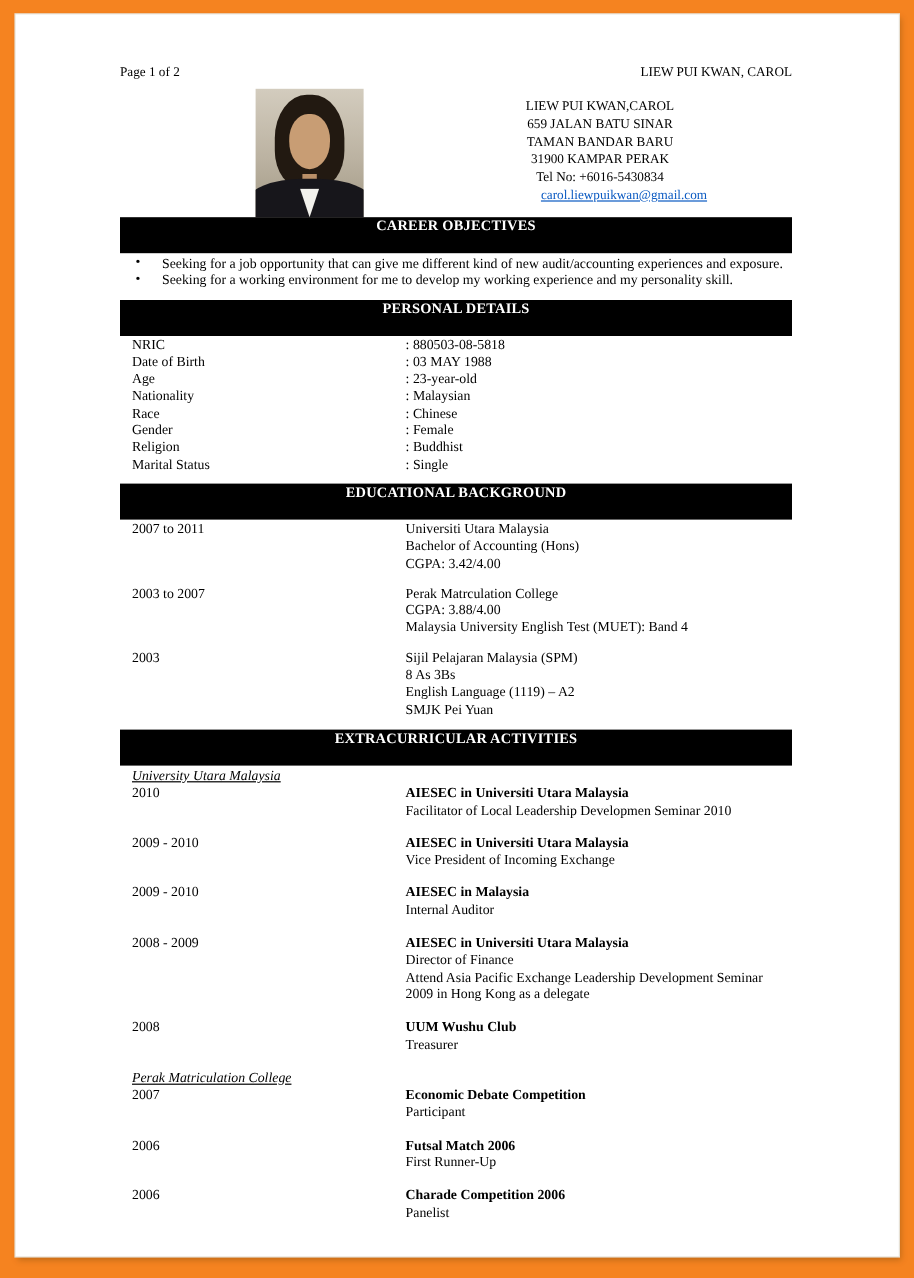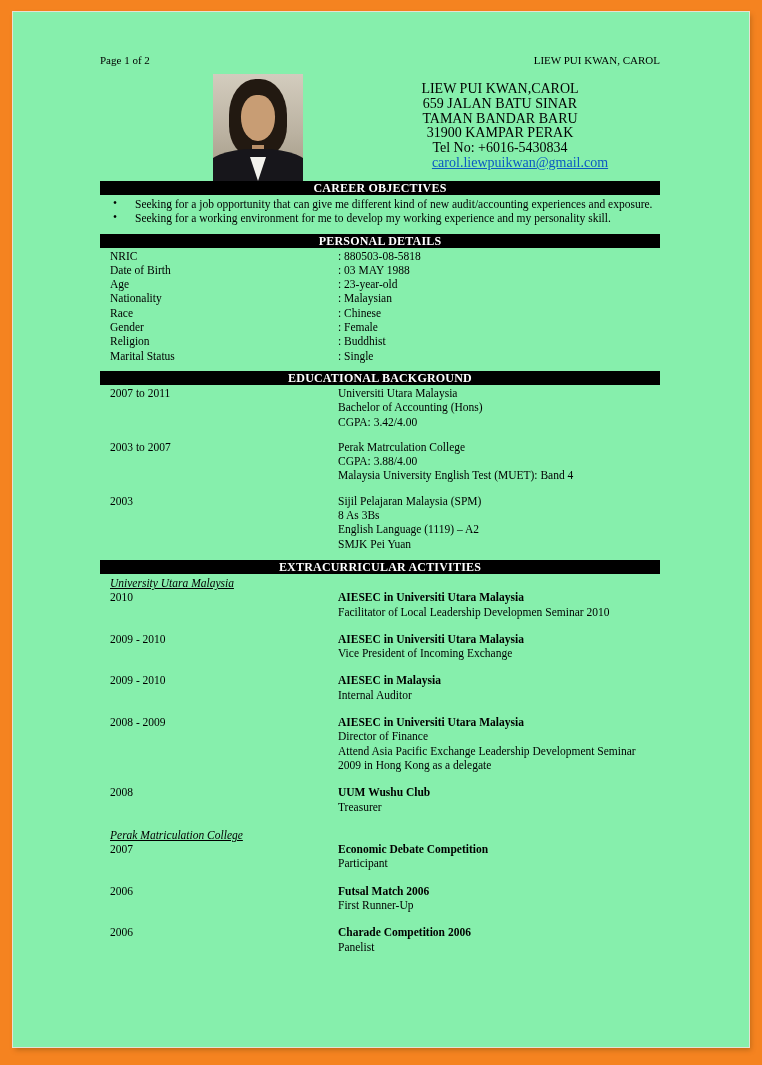--- a/index.html
+++ b/index.html
@@ -4,21 +4,21 @@
 <style>
   html,body{margin:0;padding:0;}
   body{
     width:762px;height:1065px;position:relative;
     background:#F58320;
     font-family:"Liberation Serif","DejaVu Serif",serif;
     color:#000;overflow:hidden;
   }
   .page{
     position:absolute;left:13px;top:12px;right:13px;bottom:18px;
-    background:#86efac;
+    background:#ffffff;
     box-shadow:0 0 0 1px #e6e0d4, 2px 3px 5px rgba(95,60,10,.35);
   }
   .header-row{
     position:absolute;top:42px;left:87px;right:89px;
     display:flex;justify-content:space-between;
     font-size:11px;line-height:13px;
   }
   
   .photo{
     position:absolute;top:62px;left:200px;width:90px;height:107px;
@@ -26,31 +26,31 @@
     overflow:hidden;
   }
   .hair{position:absolute;top:5px;left:16px;width:58px;height:78px;background:#221911;border-radius:46% 46% 40% 40%;}
   .face{position:absolute;top:21px;left:28px;width:34px;height:46px;background:#c89d74;border-radius:46% 46% 50% 50%;}
   .neck{position:absolute;bottom:24px;left:39px;width:12px;height:12px;background:#b98f68;}
   .shoulders{position:absolute;bottom:-10px;left:-7px;width:104px;height:42px;background:#17161b;border-radius:45% 45% 0 0;}
   .collar{position:absolute;bottom:0;left:37px;width:16px;height:24px;background:#f2f1ec;clip-path:polygon(0 0,100% 0,50% 100%);}
   
   .contact{
     position:absolute;top:70px;left:337px;width:300px;
-    text-align:center;font-size:14px;line-height:14.8px;
+    text-align:center;font-size:11px;line-height:14.8px;
   }
   .contact a{color:#0B5AC2;text-decoration:underline;cursor:pointer;padding-left:40px;}
   
   .main{
     position:absolute;top:169px;left:87px;width:560px;
     font-size:11.5px;line-height:14.3px;
   }
   .bar{
     background:#000;color:#fff;font-weight:bold;text-align:center;
-    font-size:12px;line-height:15px;height:14px;letter-spacing:.2px;
+    font-size:12px;line-height:15px;height:30px;letter-spacing:.2px;
   }
   .bullets{margin:2px 0 8px 0;}
   .bullet-item{position:relative;padding-left:35px;width:553px;box-sizing:border-box;}
   .bullet-item .dot{position:absolute;left:13px;top:-1px;}
   .prows{margin:1px 0 8px 0;}
   .prow{display:flex;}
   .plabel{width:238px;padding-left:10px;box-sizing:border-box;flex-shrink:0;}
   .pvalue{flex:1;}
   .section-block{margin:1px 0 9px 0;}
   .entry{display:flex;margin-bottom:11px;}

